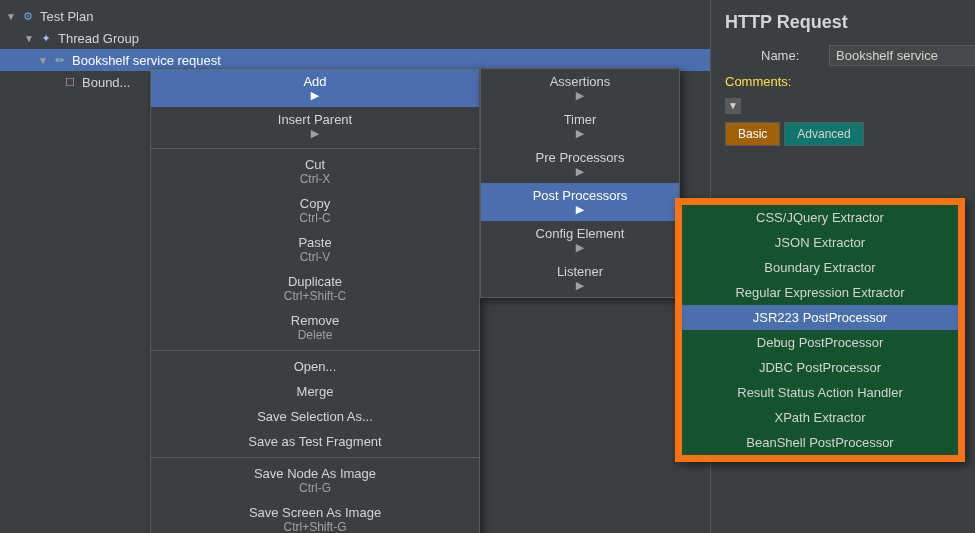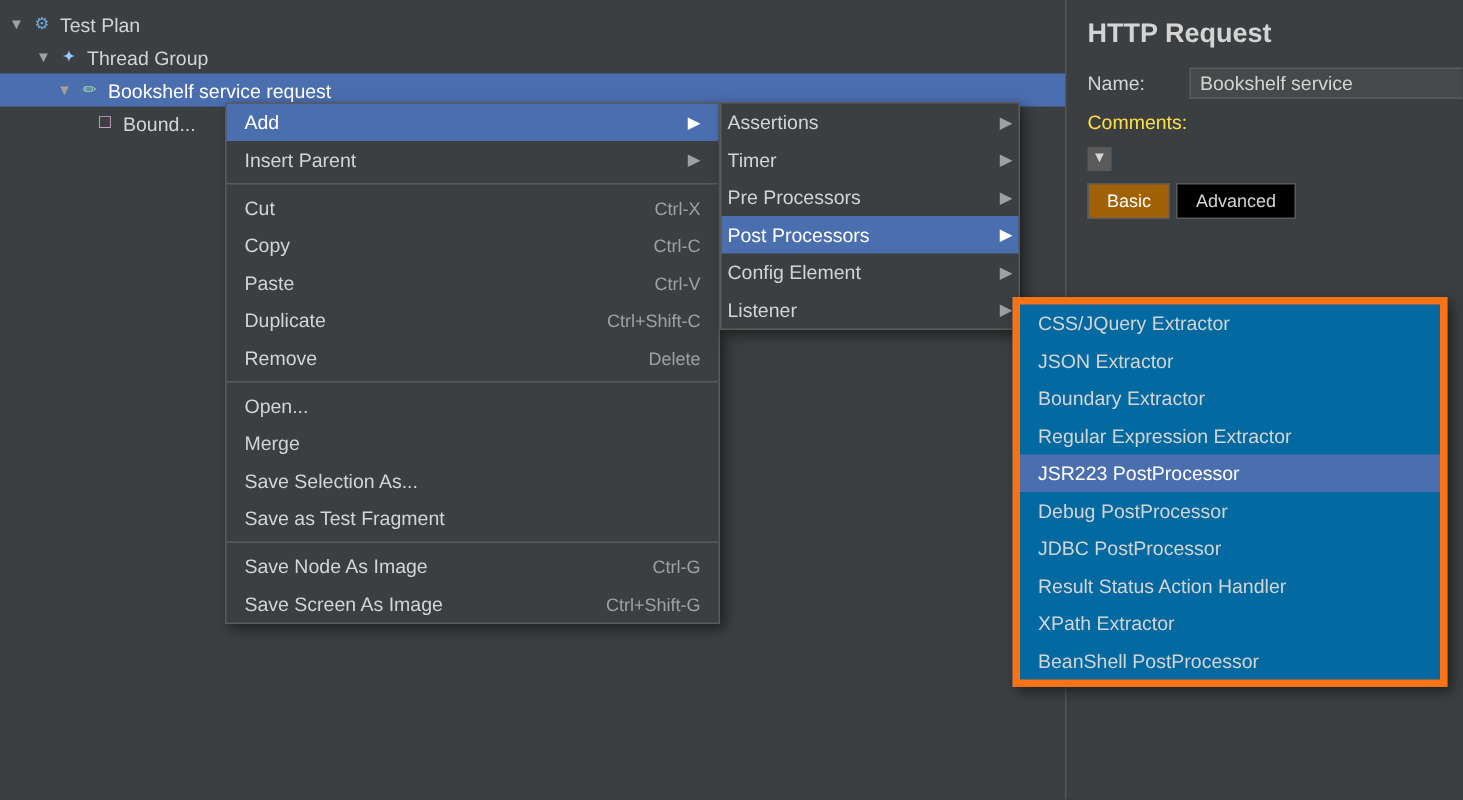--- a/index.html
+++ b/index.html
@@ -66,20 +66,21 @@
       box-shadow: 3px 3px 8px rgba(0,0,0,0.5);
       z-index: 100;
     }
     .ctx-menu-item {
       display: flex;
       align-items: center;
       justify-content: space-between;
       padding: 5px 12px;
       cursor: default;
       color: #d4d4d4;
+      flex-direction: column;
     }
     .ctx-menu-item:hover, .ctx-menu-item.active {
       background: #4b6eaf;
       color: #fff;
     }
     .ctx-menu-separator {
       height: 1px;
       background: #5a5a5a;
       margin: 3px 0;
     }
@@ -109,22 +110,22 @@
     .submenu-2 .ctx-menu-item {
       padding: 5px 4px;
     }
 
     
     .submenu-3 {
       position: absolute;
       top: 198px;
       left: 675px;
       width: 290px;
-      background: #0369a1;
-      border: 5px solid #f97316;
+      background: #14532d;
+      border: 7px solid #f97316;
       box-shadow: 3px 3px 8px rgba(0,0,0,0.5);
       z-index: 102;
     }
     .submenu-3 .ctx-menu-item {
       padding: 5px 12px;
     }
 
     
     .http-panel {
       position: absolute;
@@ -143,20 +144,21 @@
     .http-panel-row {
       display: flex;
       align-items: center;
       padding: 4px 14px;
       gap: 8px;
     }
     .http-panel-label {
       color: #d4d4d4;
       font-size: 13px;
       min-width: 60px;
+      margin-left: 36px;
     }
     .http-panel-input {
       background: #45494a;
       border: 1px solid #5a5a5a;
       color: #d4d4d4;
       font-size: 13px;
       padding: 2px 6px;
       flex: 1;
       outline: none;
     }
@@ -183,21 +185,21 @@
     }
     .tab-btn {
       padding: 4px 12px;
       border: 1px solid #5a5a5a;
       background: #a16207;
       color: #fff;
       font-size: 12px;
       cursor: pointer;
     }
     .tab-btn.inactive {
-      background: #000000;
+      background: #0f766e;
       color: #d4d4d4;
     }
   </style>
 </head>
 <body>
 
 <div class="tree-panel">
   <div class="tree-item" style="padding-top:8px;">
     <span class="tree-arrow">▼</span>
     <span class="tree-icon icon-gear">⚙</span>

